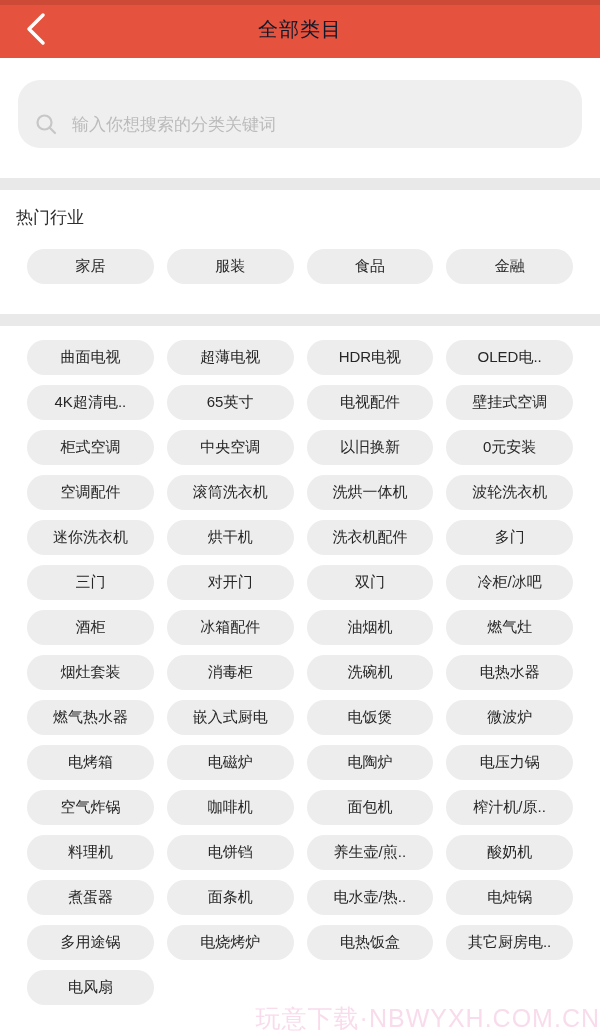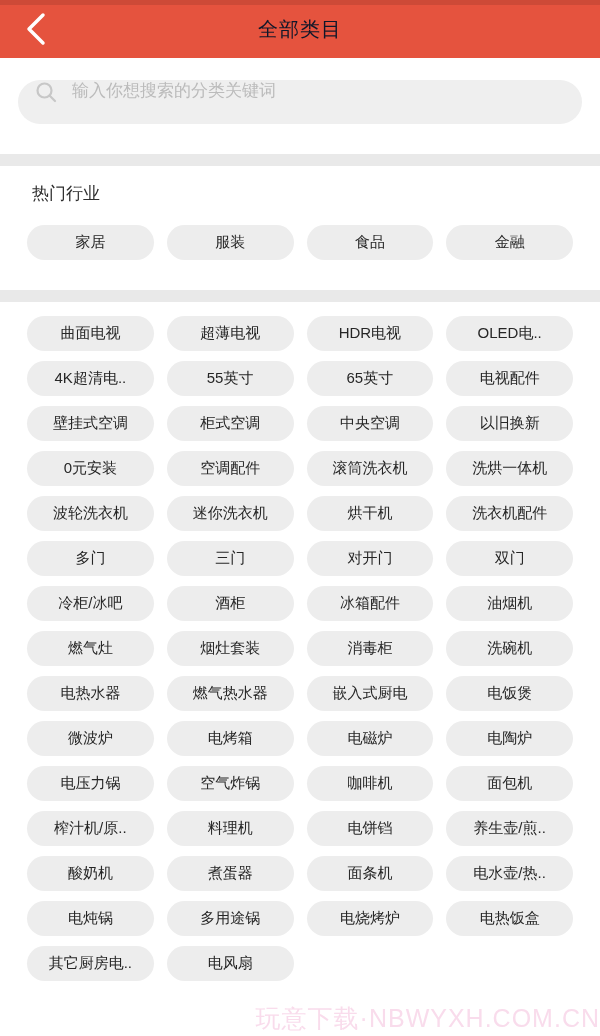--- a/index.html
+++ b/index.html
@@ -54,22 +54,22 @@
   
   .search-wrap {
     background: #ffffff;
     padding: 22px 18px 30px 18px;
   }
   .search-bar {
     height: 44px;
     background: #EFEFEF;
     border-radius: 22px;
     display: flex;
-    align-items: flex-start;
-    padding: 0 16px;
+    align-items: flex-end;
+    padding: 12px 16px;
   }
   .search-bar svg {
     flex: 0 0 auto;
     margin-right: 12px;
   }
   .search-input {
     flex: 1;
     border: none;
     outline: none;
     background: transparent;
@@ -87,21 +87,21 @@
     background: #E9E9E9;
   }
   .section {
     background: #ffffff;
     padding: 14px 0 30px 0;
   }
   .section-title {
     font-size: 17px;
     color: #2E2E2E;
     padding: 2px 16px 0 16px;
-    margin: 0 0 20px 16px;
+    margin: 0 0 20px 0;
     font-weight: 400;
   }
   .cat-grid {
     display: grid;
     grid-template-columns: repeat(4, 1fr);
     column-gap: 13px;
     row-gap: 10px;
     padding: 0 27px;
   }
   .cat-btn {
@@ -188,21 +188,20 @@
       <button class="cat-btn">曲面电视</button>
 
       <button class="cat-btn">超薄电视</button>
 
       <button class="cat-btn">HDR电视</button>
 
       <button class="cat-btn">OLED电..</button>
 
       <button class="cat-btn">4K超清电..</button>
 
-      <button class="cat-btn">55英寸</button>
 
       <button class="cat-btn">65英寸</button>
 
       <button class="cat-btn">电视配件</button>
 
       <button class="cat-btn">壁挂式空调</button>
 
       <button class="cat-btn">柜式空调</button>
 
       <button class="cat-btn">中央空调</button>

